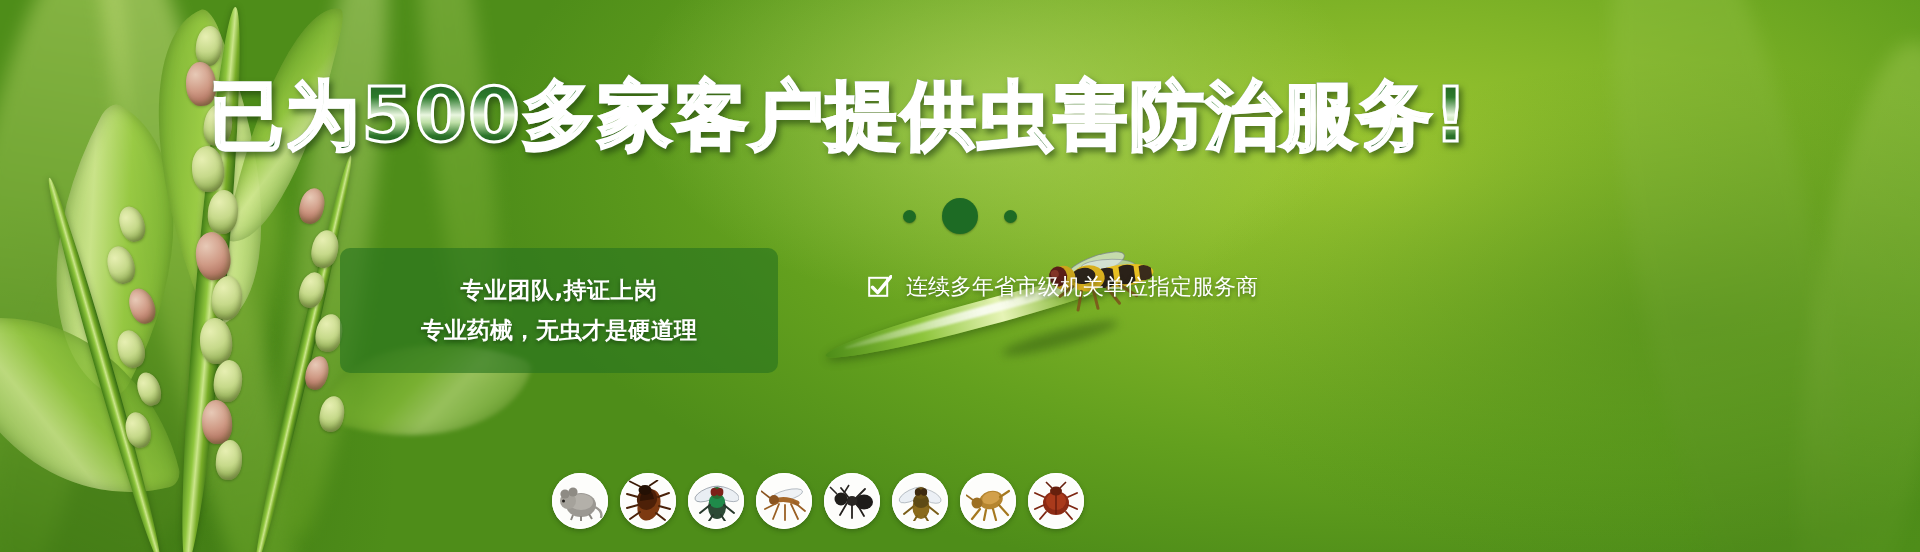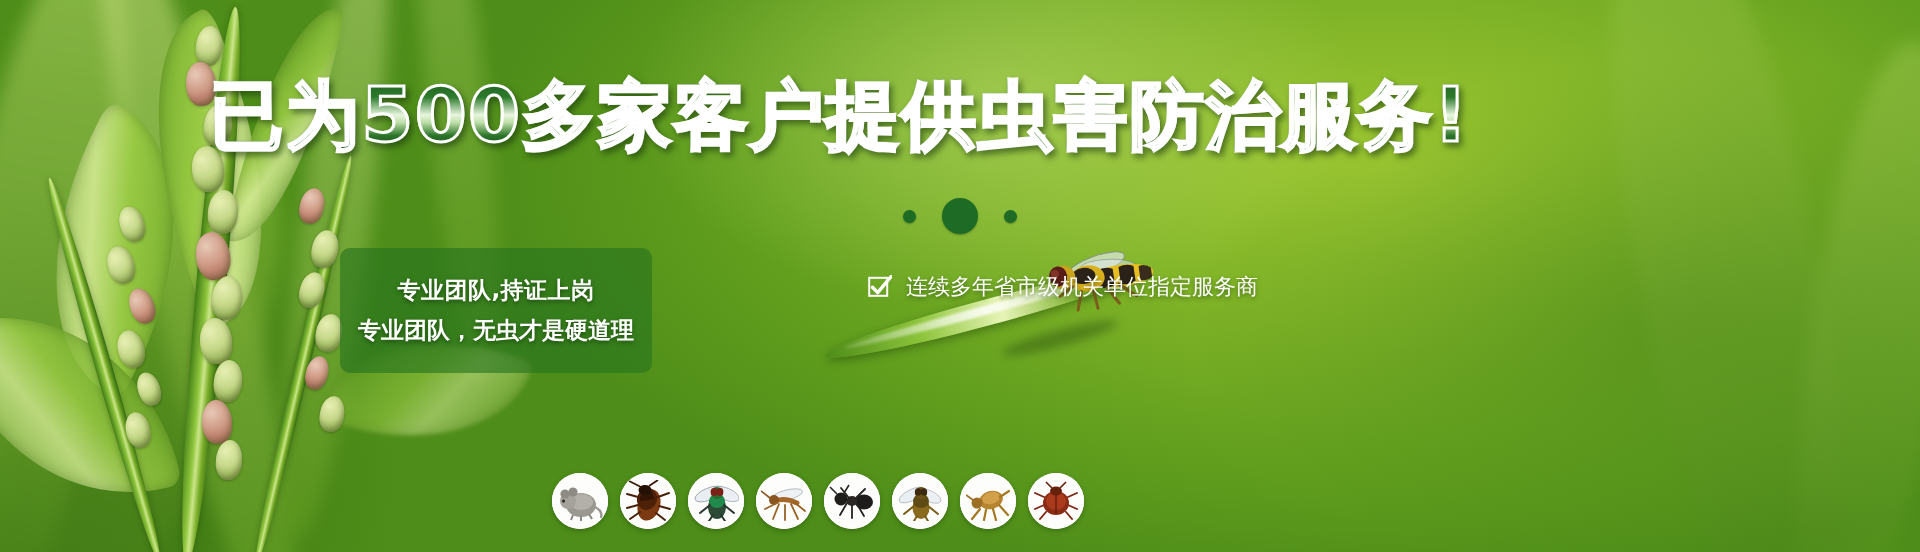--- a/index.html
+++ b/index.html
@@ -126,21 +126,21 @@
 
   
   .dots { position:absolute; left:0; top:198px; width:1920px;
           display:flex; justify-content:center; align-items:center; gap:26px; }
   .dot  { border-radius:50%; background:#1d6b24; box-shadow:0 1px 2px rgba(0,0,0,.3); }
   .dot.s{ width:13px; height:13px; }
   .dot.m{ width:36px; height:36px; }
 
   
   .feature-box {
-    position:absolute; left:340px; top:248px; width:312px; height:125px;
+    position:absolute; left:340px; top:248px; width:438px; height:125px;
     background:rgba(38,115,30,.62);
     border-radius:10px;
     display:flex; flex-direction:column;
     align-items:center; justify-content:center;
     gap:9px;
     color:#ffffff;
     text-shadow:0 2px 4px rgba(10,40,5,.55);
     font-family:"DejaVu Sans","Liberation Sans",sans-serif;
   }
   .fb-line { white-space:nowrap; font-weight:bold; }
@@ -254,21 +254,21 @@
   <div class="headline">已为500多家客户提供虫害防治服务!</div>
 
   <div class="dots">
     <span class="dot s"></span>
     <span class="dot m"></span>
     <span class="dot s"></span>
   </div>
 
   <div class="feature-box">
     <div class="fb-line l1">专业团队,持证上岗</div>
-    <div class="fb-line l2">专业团队，无虫才是硬道理</div>
+    <div class="fb-line l2">专业药械，无虫才是硬道理</div>
   </div>
 
   <div class="bullets">
     <div class="bullet">
       <span class="check-box">
         <svg width="24" height="24" viewBox="0 0 24 24">
           <rect x="1.2" y="2.8" width="18" height="18" fill="none" stroke="#ffffff" stroke-width="2"></rect>
           <path d="M4.5 12.2 l5.2 5.4 L23 1.6" fill="none" stroke="#ffffff" stroke-width="3.4" stroke-linecap="round" stroke-linejoin="round"></path>
         </svg>
       </span>

